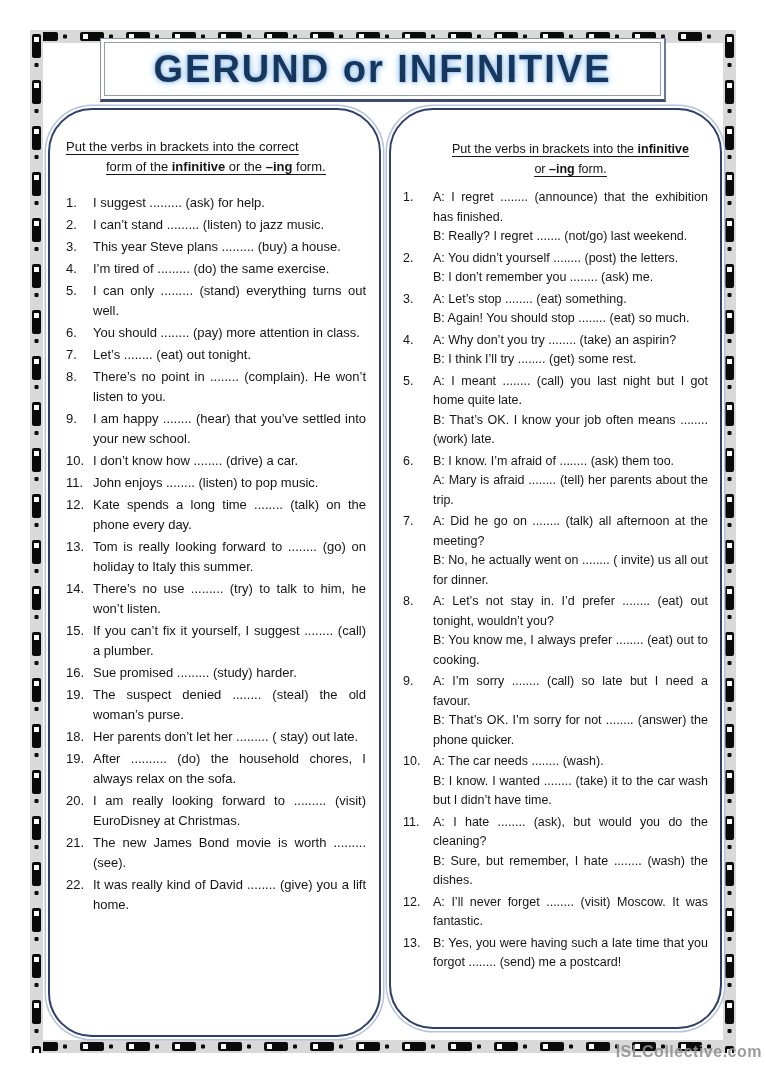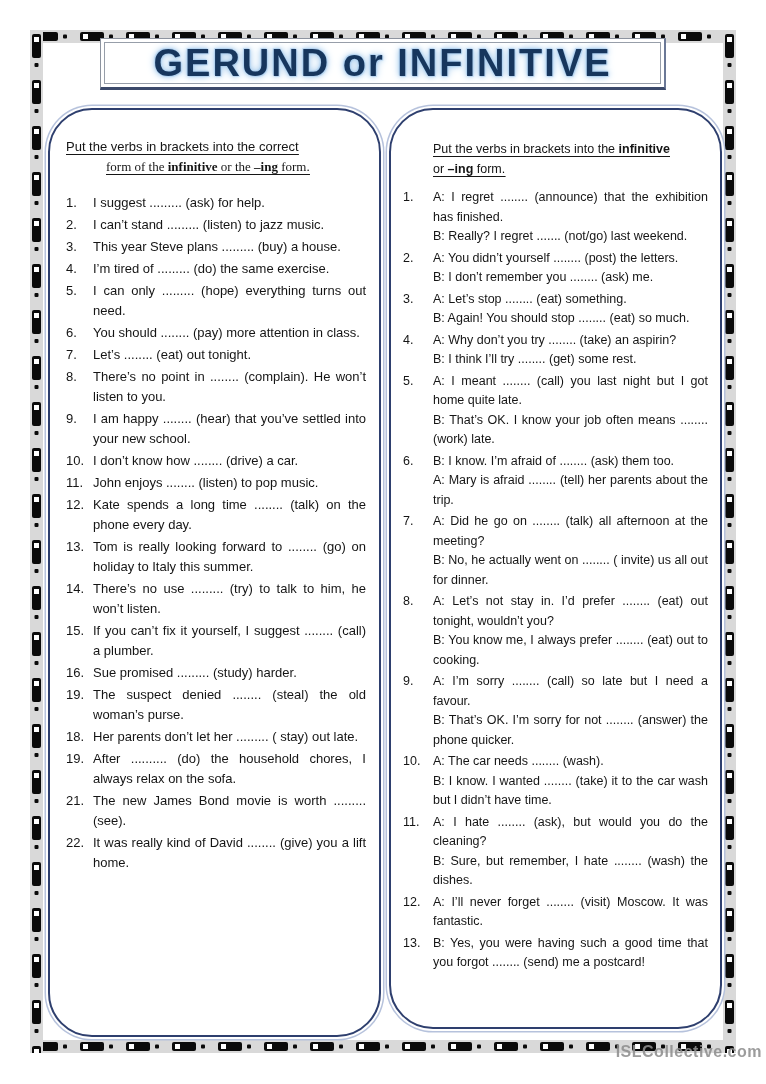--- a/index.html
+++ b/index.html
@@ -7,21 +7,21 @@
     position:relative; width:766px; height:1084px; background:#fff;
     font-family:"Liberation Sans", sans-serif; color:#151515; overflow:hidden;
   }
   .strip{position:absolute; z-index:1;}
   .strip.top{left:30px; top:30px;}
   .strip.bottom{left:30px; top:1040px;}
   .strip.left{left:30px; top:30px;}
   .strip.right{left:723px; top:30px;}
 
   .title-box{
-    position:absolute; left:100px; top:38px; width:566px; height:52px;
+    position:absolute; left:100px; top:38px; width:566px; height:64px;
     background:#fff; z-index:3; box-sizing:border-box;
     border:1px solid #8c939f; border-bottom:3px solid #3c4a6b; border-right:2px solid #6b7896;
     padding:3px;
   }
   .title-inner{
     width:100%; height:100%; box-sizing:border-box; border:1px solid #979ea9;
     display:flex; align-items:center; justify-content:center;
   }
   h1.title{
     margin:0; font-size:38px; font-weight:bold; letter-spacing:2px;
@@ -35,22 +35,22 @@
     position:absolute; top:108px; width:333px; box-sizing:border-box; background:#fff;
     border:2px solid var(--panel-border,#2e3f6e); border-radius:44px;
     box-shadow:0 0 0 2px #ffffff, 0 0 0 3.5px #b6c2dc;
     overflow:hidden; z-index:2;
   }
   .panel.left-p{left:48px; height:929px; padding:27px 13px 8px 16px; font-size:13px; line-height:20px;}
   .panel.right-p{left:389px; height:921px; padding:30px 12px 8px 12px; font-size:12.5px; line-height:19.5px;}
 
   .instr{margin:0 0 16px 0;}
   .instr, .instr span, .instr b{text-decoration:underline; text-underline-offset:3px;}
-  .left-p .instr .l2{display:block; margin-left:40px;font-family:Liberation Serif, serif;}
-  .right-p .instr{margin:0 0 9px 30px;}
+  .left-p .instr .l2{display:block; margin-left:40px;}
+  .right-p .instr{margin:0 0 9px 30px;text-align:center;}
   .right-p .instr .l2{display:block;}
 
   ol.xlist{list-style:none; margin:0; padding:0;}
   ol.xlist li{display:flex; margin:0 0 2px 0;}
   .left-p .num{flex:none; width:27px;}
   .right-p .num{flex:none; width:30px;}
   .itxt{flex:1; text-align:justify;}
   .itxt .line{text-align:justify;}
 
   .watermark{
@@ -113,21 +113,21 @@
         <li class="item">
           <span class="num">3.</span>
           <div class="itxt">This year Steve plans ......... (buy) a house.</div>
         </li>
         <li class="item">
           <span class="num">4.</span>
           <div class="itxt">I’m tired of ......... (do) the same exercise.</div>
         </li>
         <li class="item">
           <span class="num">5.</span>
-          <div class="itxt">I can only ......... (hope) everything turns out need.</div>
+          <div class="itxt">I can only ......... (stand) everything turns out well.</div>
         </li>
         <li class="item">
           <span class="num">6.</span>
           <div class="itxt">You should ........ (pay) more attention in class.</div>
         </li>
         <li class="item">
           <span class="num">7.</span>
           <div class="itxt">Let’s ........ (eat) out tonight.</div>
         </li>
         <li class="item">
@@ -170,20 +170,24 @@
           <span class="num">19.</span>
           <div class="itxt">The suspect denied ........ (steal) the old woman’s purse.</div>
         </li>
         <li class="item">
           <span class="num">18.</span>
           <div class="itxt">Her parents don’t let her ......... ( stay) out late.</div>
         </li>
         <li class="item">
           <span class="num">19.</span>
           <div class="itxt">After .......... (do) the household chores, I always relax on the sofa.</div>
+        </li>
+        <li class="item">
+          <span class="num">20.</span>
+          <div class="itxt">I am really looking forward to ......... (visit) EuroDisney at Christmas.</div>
         </li>
         <li class="item">
           <span class="num">21.</span>
           <div class="itxt">The new James Bond movie is worth ......... (see).</div>
         </li>
         <li class="item">
           <span class="num">22.</span>
           <div class="itxt">It was really kind of David ........ (give) you a lift home.</div>
         </li>
       </ol>
@@ -271,20 +275,20 @@
         </li>
         <li class="item">
           <span class="num">12.</span>
           <div class="itxt">
             <div class="line">A: I’ll never forget ........ (visit) Moscow. It was fantastic.</div>
           </div>
         </li>
         <li class="item">
           <span class="num">13.</span>
           <div class="itxt">
-            <div class="line">B: Yes, you were having such a good time that you forgot ........ (send) me a postcard!</div>
+            <div class="line">B: Yes, you were having such a late time that you forgot ........ (send) me a postcard!</div>
           </div>
         </li>
       </ol>
   </section>
 
   <div class="watermark">ISLCollective.com</div>
 </div>
 
 </body></html>

